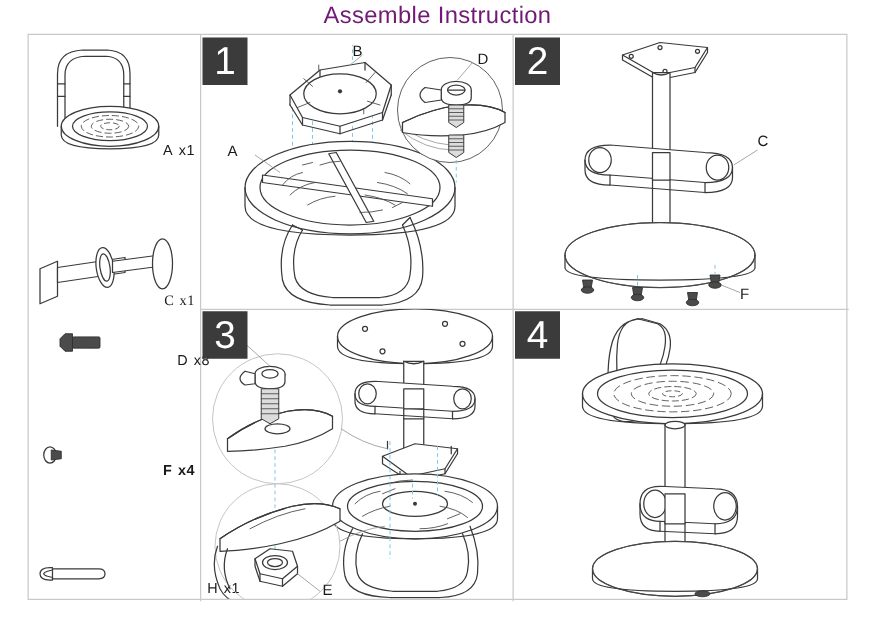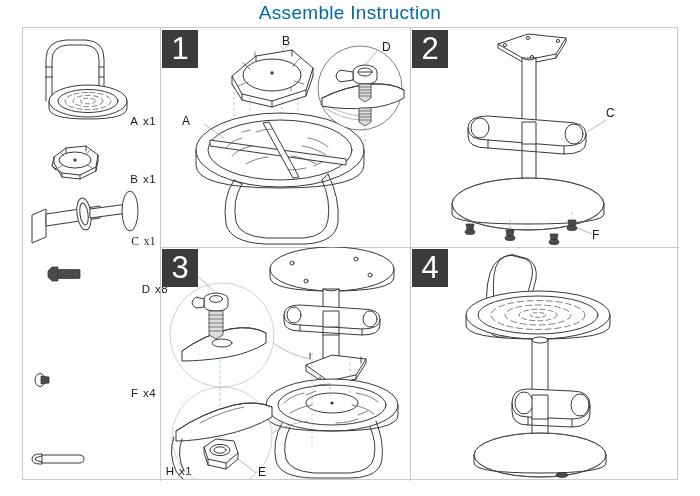--- a/index.html
+++ b/index.html
@@ -8,21 +8,21 @@
     font-family:"Liberation Sans", sans-serif;
     color:#1a1a1a;
     position:relative;
   }
   #sheet{position:relative;width:700px;height:496px;}
 
   
   .title{
     position:absolute;left:0;top:2px;width:700px;
     text-align:center;font-size:19px;letter-spacing:.3px;
-    color:#0369a1;font-weight:400;
+    color:#701a75;font-weight:400;
   }
 
   
   .frame{
     position:absolute;left:22px;top:27px;
     width:656px;height:453px;
     border:1px solid #c9c9c9;
     box-sizing:border-box;
     background:#fff;
   }
@@ -95,33 +95,20 @@
           <path class="ln" d="M25 68 L25 75 Q25 86 64 86 Q103 86 103 75 L103 68"></path>
           <ellipse class="ln" cx="64" cy="68" rx="30" ry="11.5"></ellipse>
           <ellipse class="ln-t" cx="64" cy="68" rx="23" ry="8.6" stroke-dasharray="5 3"></ellipse>
           <ellipse class="ln-t" cx="64" cy="68" rx="15" ry="5.6" stroke-dasharray="5 3"></ellipse>
           <ellipse class="ln-t" cx="64" cy="68" rx="7.5" ry="2.8" stroke-dasharray="4 3"></ellipse>
         </svg>
       </div>
       <div class="part-label"><span>A</span>&nbsp;<span class="qty">x1</span></div>
     </div>
 
-    <div class="part-row" style="top:108px;height:52px;">
-      <div class="part-art" style="left:18px;top:2px;height:50px;width:70px;">
-        <svg viewBox="0 0 70 50" width="70" height="50">
-          <path class="fillw" d="M14 20 L26 11 L46 9 L58 18 L56 30 L40 38 L22 36 L12 29 Z"></path>
-          <path class="ln" d="M14 20 L14 26 M58 18 L58 24 M26 11 L26 16 M46 9 L46 14 M12 29 L16 33 M56 30 L56 34 M22 36 L22 40 M40 38 L40 42"></path>
-          <path class="ln" d="M14 26 L22 40 L40 42 L56 34 L58 24"></path>
-          <ellipse class="fillw" cx="35" cy="23" rx="16" ry="8"></ellipse>
-          <circle cx="35" cy="23" r="1.6" fill="#2e2e2e"></circle>
-          <path class="ln-t" d="M20 15 L24 19 M50 13 L46 18 M18 31 L23 28 M52 31 L47 28"></path>
-        </svg>
-      </div>
-      <div class="part-label"><span>B</span>&nbsp;<span class="qty">x1</span></div>
-    </div>
 
     <div class="part-row" style="top:160px;height:62px;font-family:Liberation Serif, serif;">
       <div class="part-art" style="left:2px;top:0;height:62px;width:128px;">
         <svg viewBox="0 0 128 62" width="128" height="62">
           <path class="fillw" d="M8 28 L22 22 L22 50 L8 56 Z"></path>
           <path class="fillw" d="M22 27 L76 19 L76 31 L22 39 Z"></path>
           <ellipse class="fillw" cx="60" cy="27" rx="7" ry="16" transform="rotate(-8 60 27)"></ellipse>
           <ellipse class="ln" cx="60" cy="27" rx="4" ry="11" transform="rotate(-8 60 27)"></ellipse>
           <path class="fillw" d="M66 22 L104 17 L104 26 L66 31 Z"></path>
           <ellipse class="fillw" cx="106" cy="24" rx="8" ry="20"></ellipse>
@@ -135,21 +122,21 @@
         <svg viewBox="0 0 60 30" width="60" height="30">
           <path class="darkm" d="M6 10 L10 6 L16 6 L16 20 L10 20 L6 16 Z"></path>
           <rect class="darkm" x="16" y="8.5" width="22" height="9" rx="1"></rect>
           <path class="ln-t" d="M19 9 L19 17 M23 9 L23 17 M27 9 L27 17 M31 9 L31 17 M35 9 L35 17" stroke="#8a8a8a"></path>
         </svg>
       </div>
       <div class="part-label"><span>D</span>&nbsp;<span class="qty">x8</span></div>
     </div>
 
 
-    <div class="part-row" style="top:330px;height:44px;">
+    <div class="part-row" style="top:314px;height:44px;font-weight:bold;">
       <div class="part-art" style="left:8px;top:10px;height:26px;width:60px;">
         <svg viewBox="0 0 60 26" width="60" height="26">
           <ellipse class="fillw" cx="10" cy="13" rx="5" ry="6.5"></ellipse>
           <path class="darkm" d="M11 9 L19 10 L19 16 L11 17 Z"></path>
         </svg>
       </div>
       <div class="part-label"><span>F</span>&nbsp;<span class="qty">x4</span></div>
     </div>
 
 

